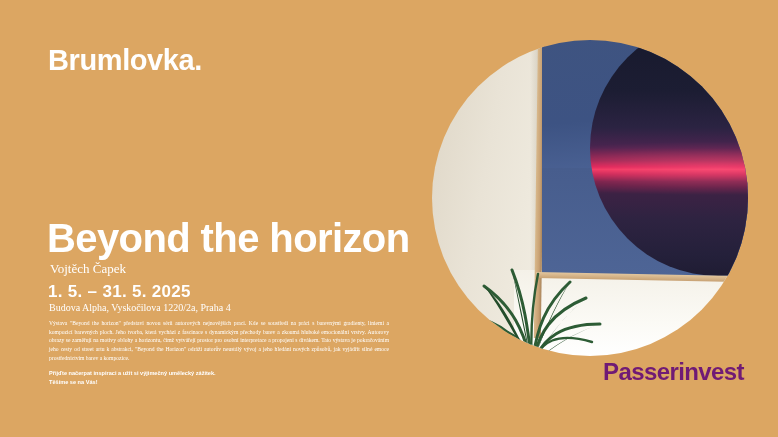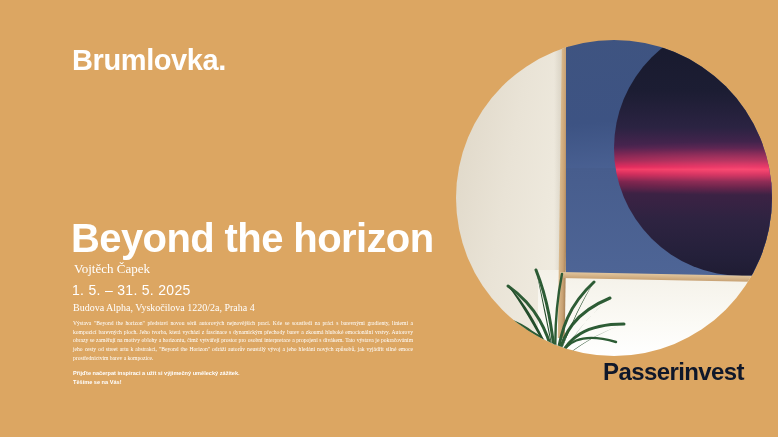--- a/index.html
+++ b/index.html
@@ -2,21 +2,21 @@
 <html><head>
 <meta charset="utf-8">
 <style>
   html,body{margin:0;padding:0;}
   body{
     width:778px;height:437px;overflow:hidden;
     background:#dca662;
     font-family:"Liberation Sans", sans-serif;
     position:relative;
   }
-  .poster{position:absolute;inset:0;background:#dca662;margin-left:24px;}
+  .poster{position:absolute;inset:0;background:#dca662;}
 
   
   .brand{
     position:absolute;left:48px;top:46px;
     font-family:"Liberation Sans", sans-serif;
     font-size:29px;font-weight:700;color:#ffffff;
     letter-spacing:-0.4px;line-height:1;
     white-space:nowrap;
   }
 
@@ -33,21 +33,21 @@
     white-space:nowrap;
   }
   .author{
     position:absolute;left:50px;top:262px;
     font-family:Liberation Serif, serif;
     font-size:13px;font-weight:400;color:#ffffff;
     line-height:1;
   }
   .dates{
     position:absolute;left:48px;top:283px;
-    font-size:14px;font-weight:400;color:#ffffff;
+    font-size:17px;font-weight:700;color:#ffffff;
     letter-spacing:0.3px;line-height:1;
     white-space:nowrap;
   }
   .address{
     position:absolute;left:49px;top:303px;
     font-family:"Liberation Serif", serif;
     font-size:10px;font-weight:400;color:#ffffff;
     line-height:1;white-space:nowrap;
   }
   .body-copy{
@@ -59,21 +59,21 @@
   .closing{
     position:absolute;left:49px;top:369px;width:280px;
     font-size:5.6px;font-weight:700;color:#ffffff;
     line-height:1.62;
   }
   .closing div{white-space:nowrap;}
 
   
   .passerinvest{
     position:absolute;right:34px;top:360px;
-    font-size:24px;font-weight:700;color:#0f172a;
+    font-size:24px;font-weight:700;color:#701a75;
     letter-spacing:-0.6px;line-height:1;
     white-space:nowrap;
   }
 
   
   .photo-circle{
     position:absolute;left:432px;top:40px;
     width:316px;height:316px;border-radius:50%;
     overflow:hidden;
   }

